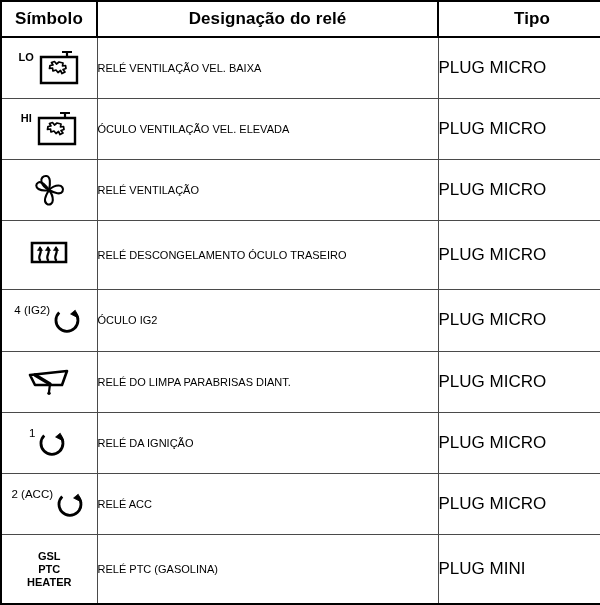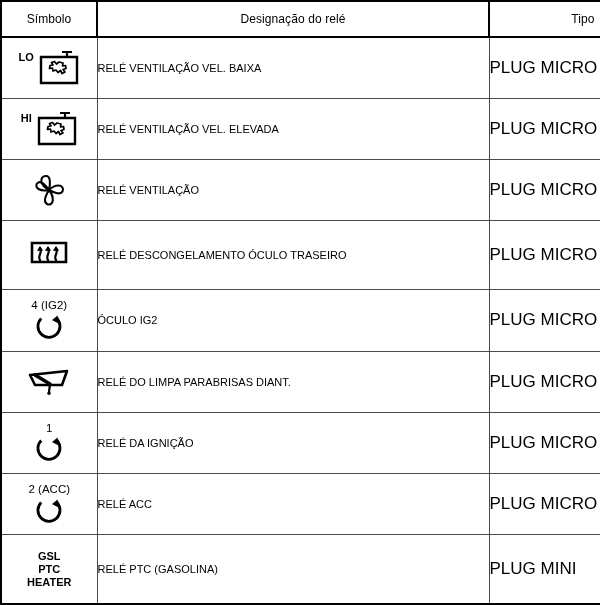--- a/index.html
+++ b/index.html
@@ -27,28 +27,28 @@
     padding: 0;
     vertical-align: middle;
   }
 
   
   #relay-table {
     border: 2px solid #000000;
   }
 
   .col-symbol { width: 96px; }
-  .col-desc   { width: 392px; }
+  .col-desc   { width: 341px; }
   .col-type   { width: 188px; }
 
   
   thead th {
     height: 34px;
-    font-size: 12px;
-    font-weight: normal;
+    font-size: 17px;
+    font-weight: bold;
     text-align: center;
     border-bottom: 2px solid #000000 !important;
     letter-spacing: 0.1px;
   }
   thead th.col-symbol { border-right: 2px solid #000000 !important; }
   thead th.col-desc   { border-right: 2px solid #000000 !important; }
 
   
   tbody tr { height: 55px; margin-left: 13px; }
   tbody tr.tall { height: 62px; }
@@ -98,22 +98,20 @@
     gap: 2px;
   }
   .blower-prefix {
     font-size: 11px;
     font-weight: bold;
     padding-top: 1px;
   }
 
   .arc-group {
     display: flex;
-    flex-direction: column;
-    align-items: center;
   }
   .arc-group .sym-label-num { margin-bottom: -1px; }
 
   svg { display: block; }
 </style>
 </head>
 <body>
 
 <table id="relay-table">
   <colgroup>
@@ -155,21 +153,21 @@
               <span>
                 <svg width="44" height="36" viewBox="0 0 44 36">
                   <path d="M26 2 H36 M31 2 V7" fill="none" stroke="#000" stroke-width="2.2" stroke-linecap="butt"></path>
                   <path d="M5 7 H41 V33 H5 Z" fill="none" stroke="#000" stroke-width="2.4" stroke-linejoin="miter"></path>
                   <path d="M23 12 L27 13 L26.5 16 L29.5 15.5 L30 18.5 L27 19.5 L29 22 L26 23.5 L24.5 20.5 L22 22.5 L20 20 L17 21 L16.5 18 L13.5 18.5 L14 15.5 L17 15 L15.5 12.5 L18.5 11.5 L20.5 14 Z" fill="none" stroke="#000" stroke-width="1.7" stroke-linejoin="round"></path>
                 </svg>
               </span>
             </div>
           </div>
         </td>
-        <td class="cell-desc">RELÉ VENTILAÇÃO VEL. ELEVADA</td>
+        <td class="cell-desc">ÓCULO VENTILAÇÃO VEL. ELEVADA</td>
         <td class="cell-type">PLUG MICRO</td>
       </tr>
       <tr>
         <td class="cell-symbol">
           <div class="sym-wrap">
             <span>
               <svg width="40" height="38" viewBox="0 0 40 38">
                 <g>
                   <path d="M20 19 C20 19 14 16 12.5 11 C11.5 7.5 14 4.5 17.5 5 C21.5 5.6 21.5 12 20 19 Z" fill="none" stroke="#000" stroke-width="2.1" stroke-linejoin="round"></path>
                   <path d="M20 19 C20 19 24.5 14.5 29.5 14.5 C33 14.5 35 17.5 33.5 20.5 C31.8 23.9 25.8 22.2 20 19 Z" fill="none" stroke="#000" stroke-width="2.1" stroke-linejoin="round"></path>

